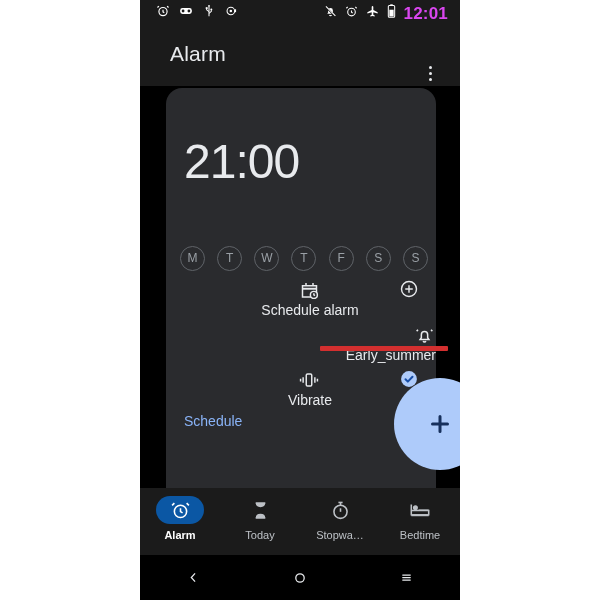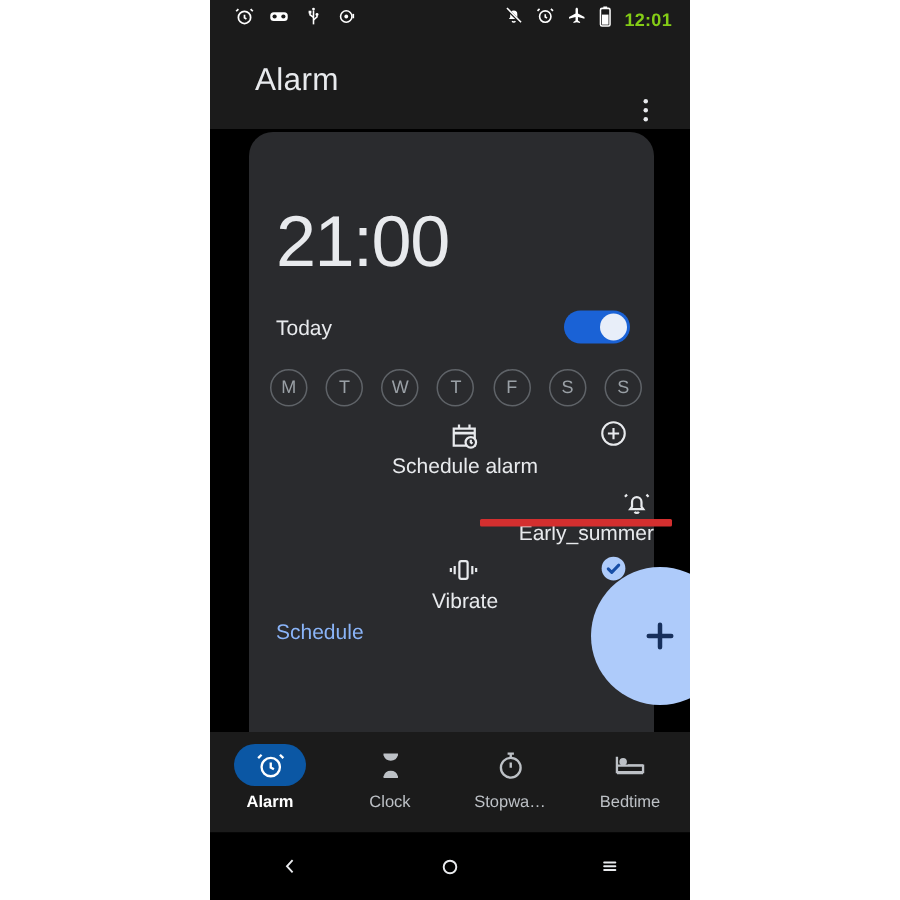--- a/index.html
+++ b/index.html
@@ -46,22 +46,22 @@
   }
   .sb-right {
     display: flex;
     align-items: center;
     gap: 8px;
     margin-left: auto;
     margin-right: 12px;
   }
   .sb-icon { display: block; }
   #sb-clock {
-    color: #84cc16;
-    font-size: 12px;
+    color: #d946ef;
+    font-size: 17px;
     font-weight: bold;
     letter-spacing: .2px;
     line-height: 1;
   }
   
   #appbar {
     position: absolute;
     left: 0; top: 26px;
     width: 320px; height: 60px;
     background: #1b1b1b;
@@ -393,26 +393,20 @@
           <i></i>
           <i></i>
       </div>
     </div>
 
     <div id="alarm-card">
 
 
       <div id="alarm-time">21:00</div>
 
-      <div id="today-row">
-        <span id="today-label">Today</span>
-        <span id="today-switch">
-          <span class="knob"></span>
-        </span>
-      </div>
 
       <div id="day-row">
         <span class="day-chip">M</span>
         <span class="day-chip">T</span>
         <span class="day-chip">W</span>
         <span class="day-chip">T</span>
         <span class="day-chip">F</span>
         <span class="day-chip">S</span>
         <span class="day-chip">S</span>
       </div>
@@ -487,21 +481,21 @@
         </span>
         <span class="nav-label">Alarm</span>
       </div>
       <div class="nav-item">
         <span class="nav-pill">
           <svg width="21" height="21" viewBox="0 0 24 24" fill="none" stroke="#bdc1c6" stroke-width="1.8">
             <path d="M6.5 3.5h11M6.5 20.5h11"></path>
             <path d="M7.5 3.5c0 5 9 5 9 0M7.5 20.5c0-5 9-5 9 0" fill="#bdc1c6"></path>
           </svg>
         </span>
-        <span class="nav-label">Clock</span>
+        <span class="nav-label">Today</span>
       </div>
       <div class="nav-item">
         <span class="nav-pill">
           <svg width="21" height="21" viewBox="0 0 24 24" fill="none" stroke="#bdc1c6" stroke-width="1.8">
             <circle cx="12" cy="13.5" r="7.5"></circle>
               <path d="M12 9.5v4"></path>
             <path d="M9.6 2.8h4.8"></path>
               <path d="M12 2.8v3.2"></path>
           </svg>
         </span>

